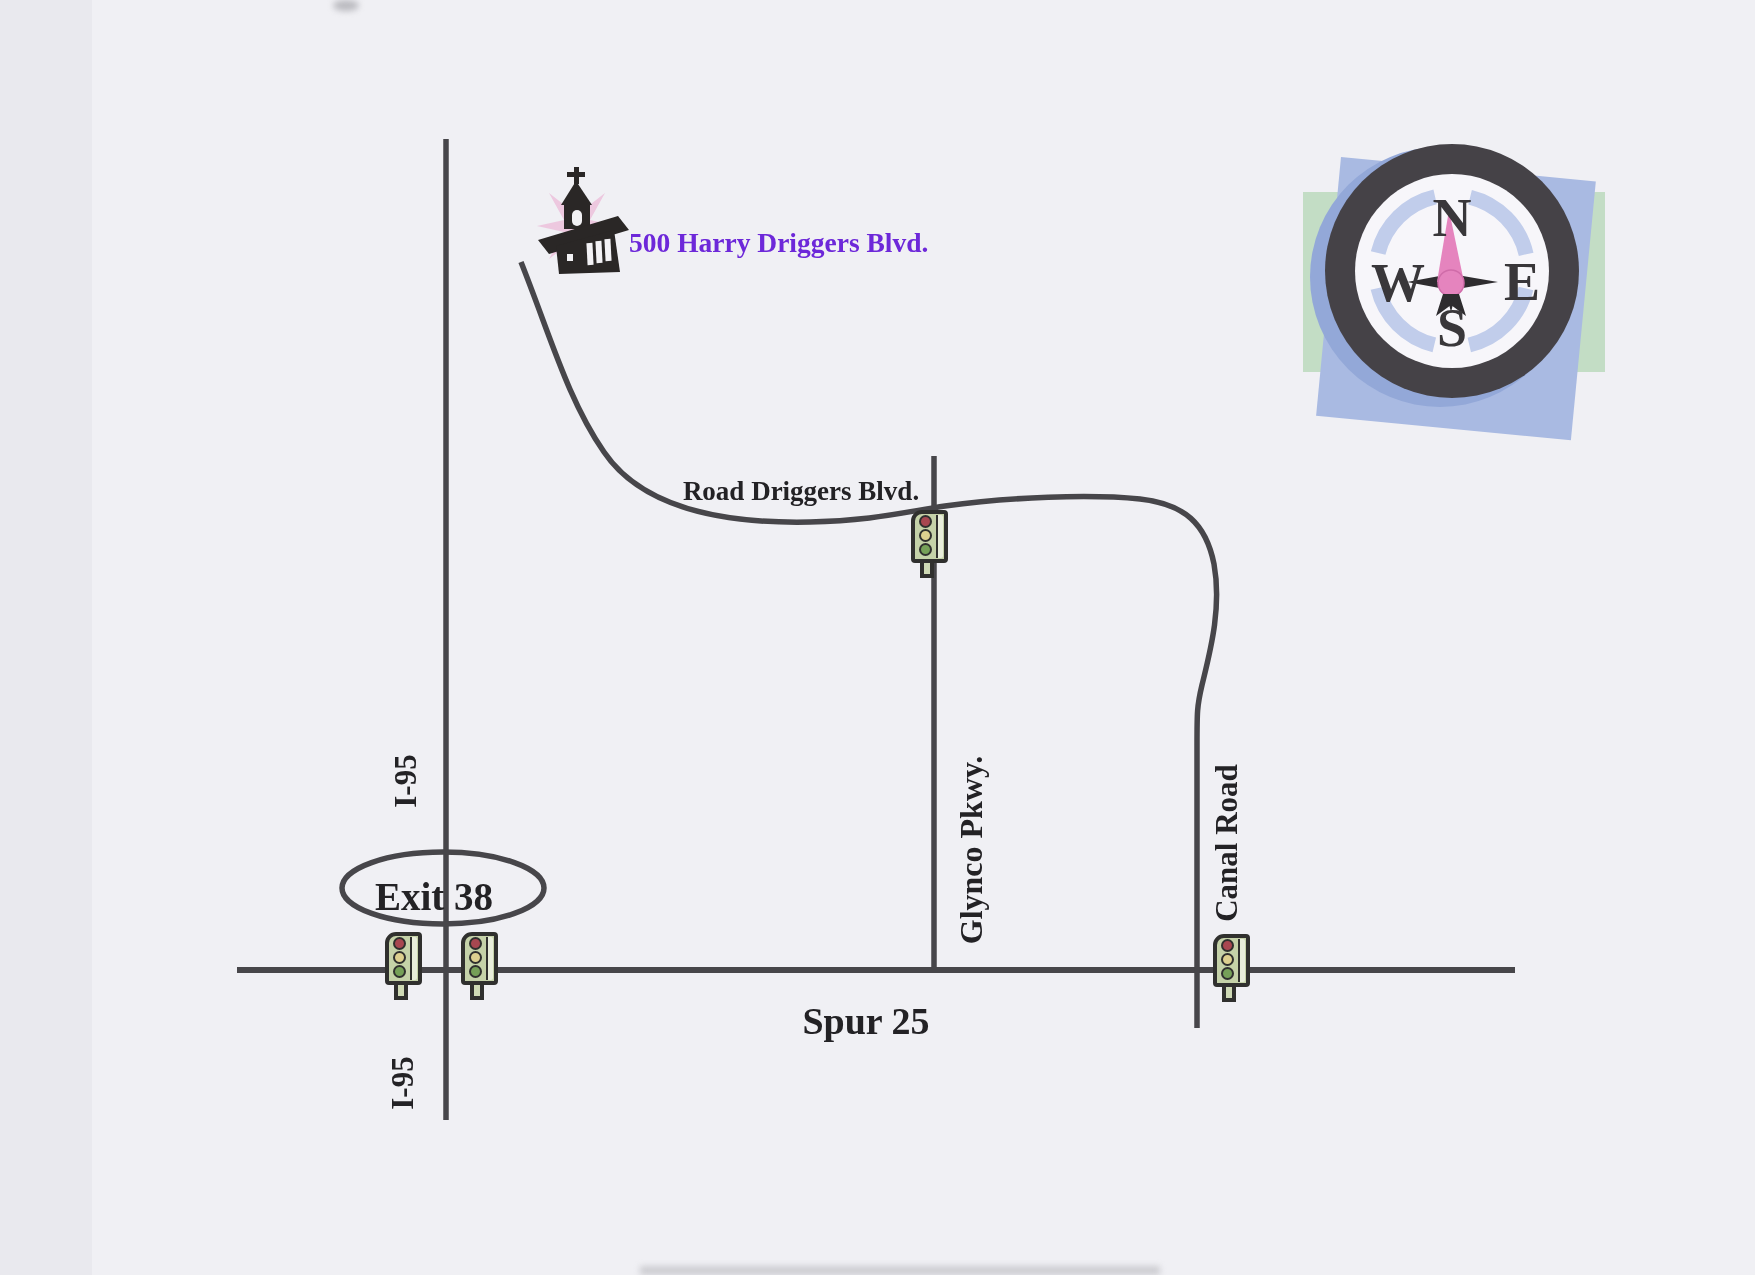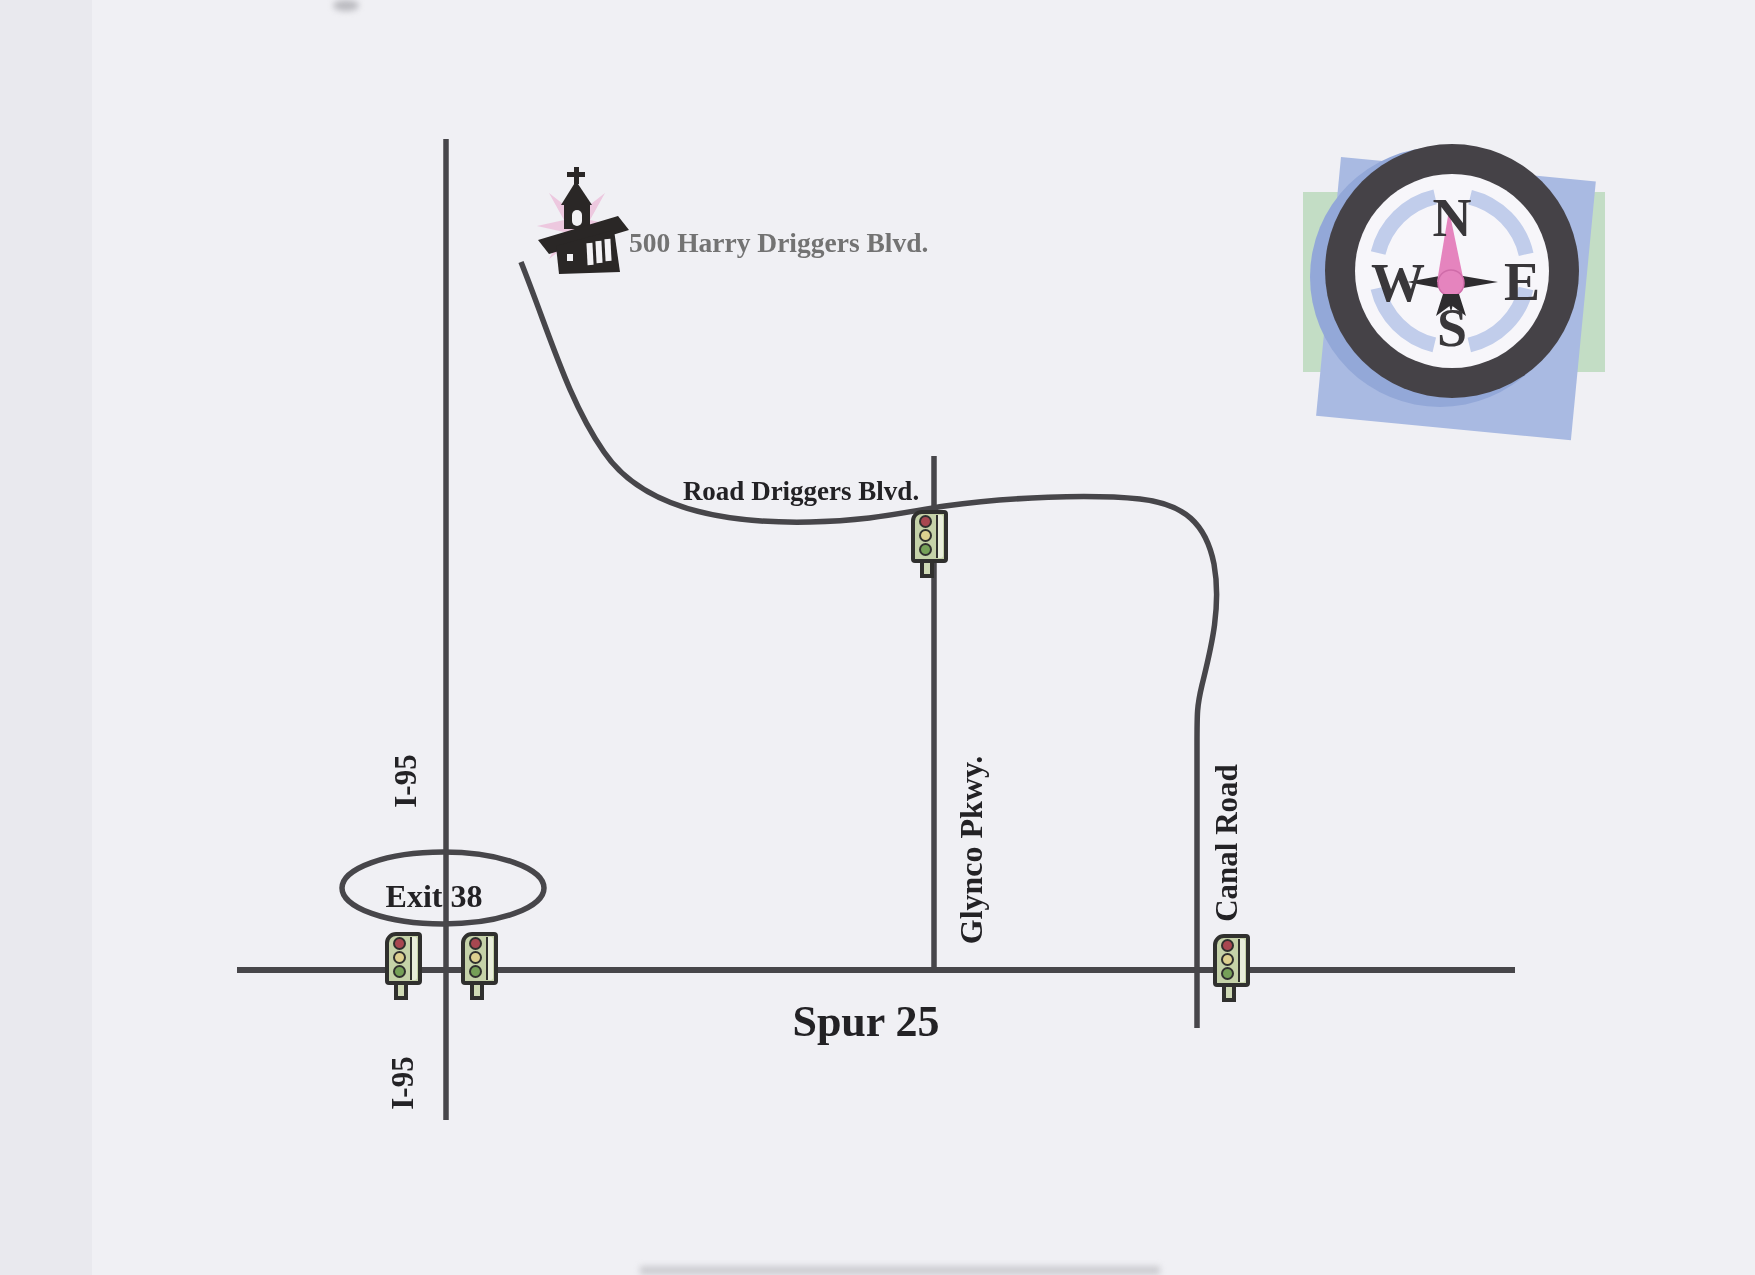--- a/index.html
+++ b/index.html
@@ -13,21 +13,21 @@
   .scan-smudge{position:absolute;left:333px;top:0px;width:26px;height:11px;background:#8e8e94;border-radius:50%;filter:blur(3px);opacity:.55;}
   .map-svg{position:absolute;left:0;top:0;}
 
   
   .lbl{
     position:absolute; white-space:pre; color:#232225; font-weight:bold;
     transform:translate(-50%,-50%);
   }
   .lbl.vert{ transform:translate(-50%,-50%) rotate(-90deg); }
   .address{
-    position:absolute; left:629px; top:168px; color:#737373; font-weight:bold;
+    position:absolute; left:629px; top:168px; color:#6d28d9; font-weight:bold;
     font-size:27.5px; line-height:30px; white-space:pre;
   }
 
   
   .tl{position:absolute;width:37px;}
   .tl-body{
     position:relative; width:37px; height:53px; box-sizing:border-box;
     background:#c5d2a8; border:4px solid #30302e; border-radius:11px 4px 4px 4px;
   }
   .tl-stripe{
@@ -153,21 +153,21 @@
   <div class="address">
     <div>500 Harry Driggers Blvd.</div>
   </div>
 
   <div class="lbl" style="left:801px; top:491px; font-size:27px;">Road Driggers Blvd.</div>
 
   <div class="lbl vert" style="left:971px; top:850px; font-size:32px;">Glynco Pkwy.</div>
 
   <div class="lbl vert" style="left:1227px; top:843px; font-size:31px;">Canal Road</div>
 
-  <div class="lbl" style="left:866px; top:1021px; font-size:44px;">Spur 25</div>
+  <div class="lbl" style="left:866px; top:1021px; font-size:38px;">Spur 25</div>
 
   <div class="lbl vert" style="left:406px; top:781px; font-size:31px;">I-95</div>
 
   <div class="lbl vert" style="left:403px; top:1083px; font-size:31px;">I-95</div>
 
-  <div class="lbl" style="left:434px; top:896px; font-size:32px;">Exit 38</div>
+  <div class="lbl" style="left:434px; top:896px; font-size:39px;">Exit 38</div>
 
 </div>
 
 </body></html>

